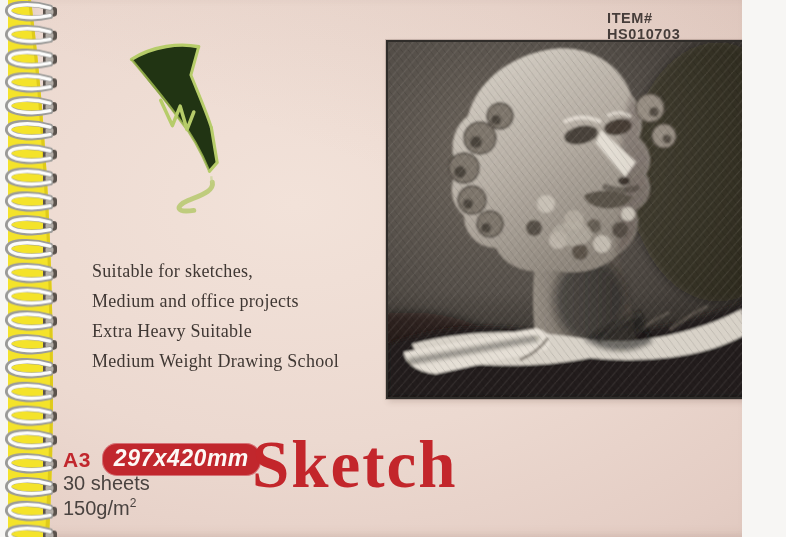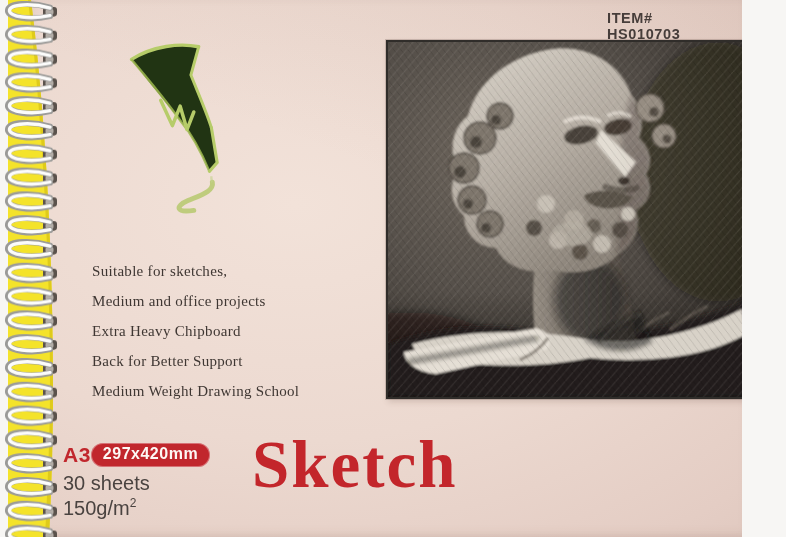--- a/index.html
+++ b/index.html
@@ -21,27 +21,27 @@
     font-size:14.5px;letter-spacing:.6px;font-weight:600;}
   .item-line .gap{display:inline-block;width:18px;}
   
   .artwork-frame{position:absolute;left:386px;top:40px;width:365px;height:359px;z-index:2;
     border:2px solid #302d2a;box-sizing:border-box;background:#4c463f;
     box-shadow:0 0 0 1px rgba(60,40,35,.18), 2px 3px 6px rgba(90,60,50,.18);}
   .artwork-frame svg{display:block;width:100%;height:100%;}
   
   .features{position:absolute;left:92px;top:256px;z-index:2;
     font-family:"Liberation Serif","DejaVu Serif",serif;
-    font-size:15px;line-height:30px;color:#3f3733;letter-spacing:.3px;}
-  
-  .spec-size-row{position:absolute;left:63px;top:443px;z-index:2;display:flex;align-items:center;}
+    font-size:18px;line-height:30px;color:#3f3733;letter-spacing:.3px;}
+  
+  .spec-size-row{position:absolute;left:63px;top:443px;z-index:2;display:flex;align-items:center;gap:11px;}
   .size-label{color:#c1272d;font-size:21px;font-weight:600;letter-spacing:.5px;}
-  .dim-pill{background:#c1272d;color:#fdf8f5;font-size:16px;font-weight:600;
+  .dim-pill{background:#c1272d;color:#fdf8f5;font-size:23px;font-weight:600;
     padding:2px 12px 4px 12px;border-radius:15px;letter-spacing:.5px;
-    box-shadow:0 0 0 1px rgba(255,255,255,.35) inset;}
+    box-shadow:0 0 0 1px rgba(255,255,255,.35) inset;font-style:italic;}
   .spec-sheets{position:absolute;left:63px;top:472px;z-index:2;color:#4a4340;font-size:20px;}
   .spec-weight{position:absolute;left:63px;top:496px;z-index:2;color:#4a4340;font-size:20px;}
   .spec-weight sup{font-size:12px;}
   
   .title{position:absolute;left:252px;top:426px;width:536px;z-index:2;
     display:flex;justify-content:space-between;align-items:baseline;
     font-family:"Liberation Serif","DejaVu Serif",serif;font-weight:bold;
     font-size:67px;color:#c3262b;letter-spacing:2px;}
 </style>
 </head>
@@ -205,22 +205,21 @@
       </g>
 
       <rect width="361" height="355" fill="url(#hatchL)"></rect>
       <rect width="361" height="355" fill="url(#hatchD)" opacity=".7"></rect>
     </svg>
   </div>
 
   <div class="features">
     <div>Suitable for sketches,</div>
     <div>Medium and office projects</div>
-    <div>Extra Heavy Chipboard</div>
-    <div>Back for Better Support</div>
+    <div>Extra Heavy Suitable</div>
     <div>Medium Weight Drawing School</div>
   </div>
 
   <div class="spec-size-row">
     <span class="size-label">A3</span>
     <span class="dim-pill">297x420mm</span>
   </div>
   <div class="spec-sheets">30 sheets</div>
   <div class="spec-weight"><span>150g/m</span><sup>2</sup></div>
 

